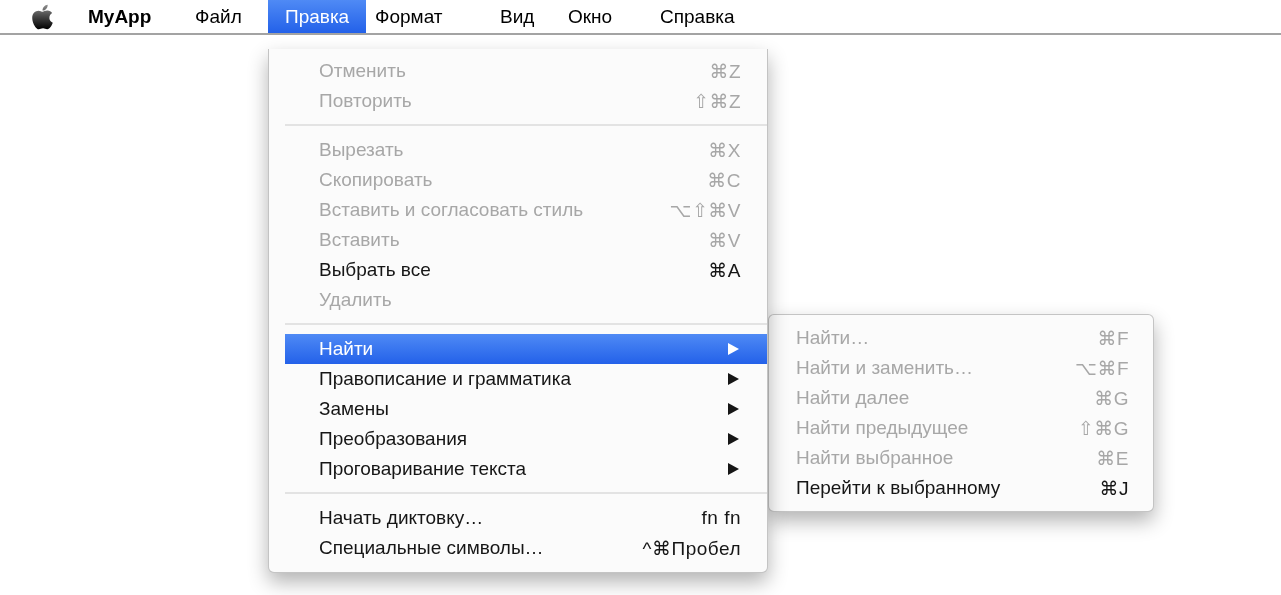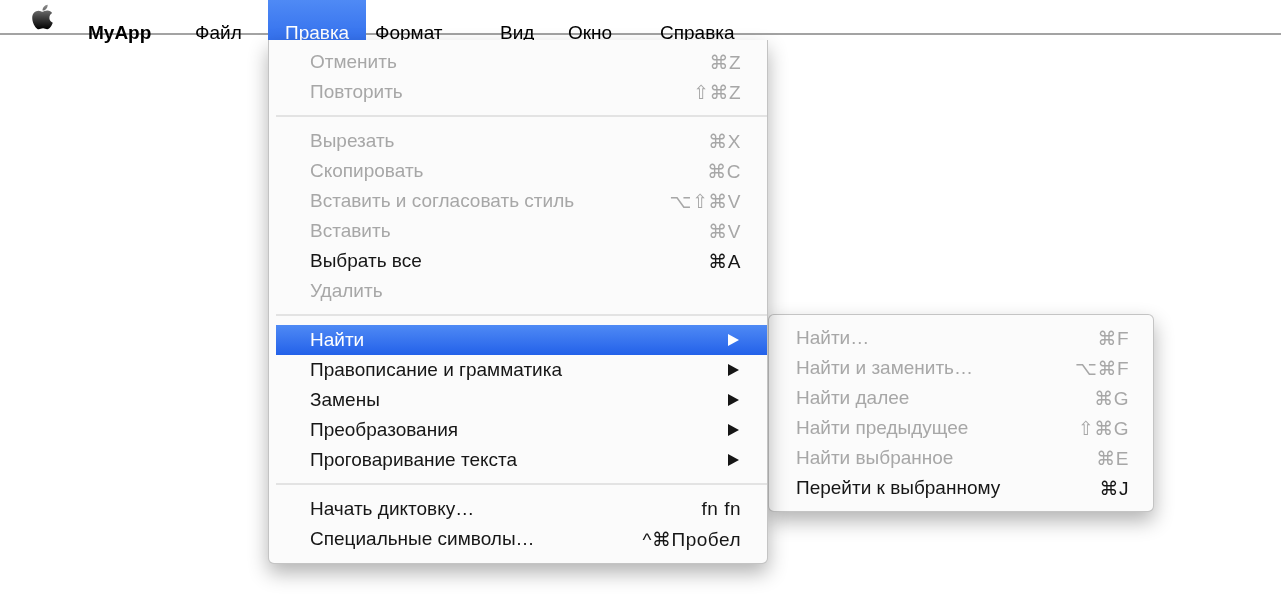--- a/index.html
+++ b/index.html
@@ -10,38 +10,38 @@
     color:#161616;
   }
   
   .menubar{
     position:absolute;left:0;top:0;width:1281px;height:33px;
     background:#ffffff;border-bottom:2px solid #a3a3a3;z-index:5;
   }
   .apple{position:absolute;left:31px;top:3px;width:23px;height:28px;}
   .mtitle{
     position:absolute;top:0;height:33px;line-height:34px;
-    padding:16px 17px;font-size:19px;color:#000;white-space:nowrap;cursor:default;
+    padding:0 17px;font-size:19px;color:#000;white-space:nowrap;cursor:default;
   }
   .mtitle.bold{font-weight:bold;}
   .mtitle.sel{
     background:linear-gradient(180deg,#4f8af5 0%,#2361e9 100%);
     color:#fff;
   }
   
   .panel{
     position:absolute;background:#fbfbfb;box-sizing:border-box;
     border:1px solid rgba(0,0,0,0.22);
     box-shadow:0 9px 20px rgba(0,0,0,0.30);
     z-index:10;
   }
   #edit-menu{
-    left:268px;top:40px;width:500px;
+    left:268px;top:49px;width:500px;
     border-top:none;border-radius:0 0 6px 6px;
-    padding:7px 0 9px 7px;
+    padding:7px 0 9px 16px;
   }
   #find-submenu{
     left:768px;top:314px;width:386px;
     border-radius:6px;padding:8px 0;z-index:9;
   }
   .row{
     height:30px;display:flex;align-items:center;justify-content:space-between;
     padding:0 26px 0 34px;font-size:19px;color:#161616;cursor:default;white-space:nowrap;
   }
   #find-submenu .row{padding:0 24px 0 27px;}

